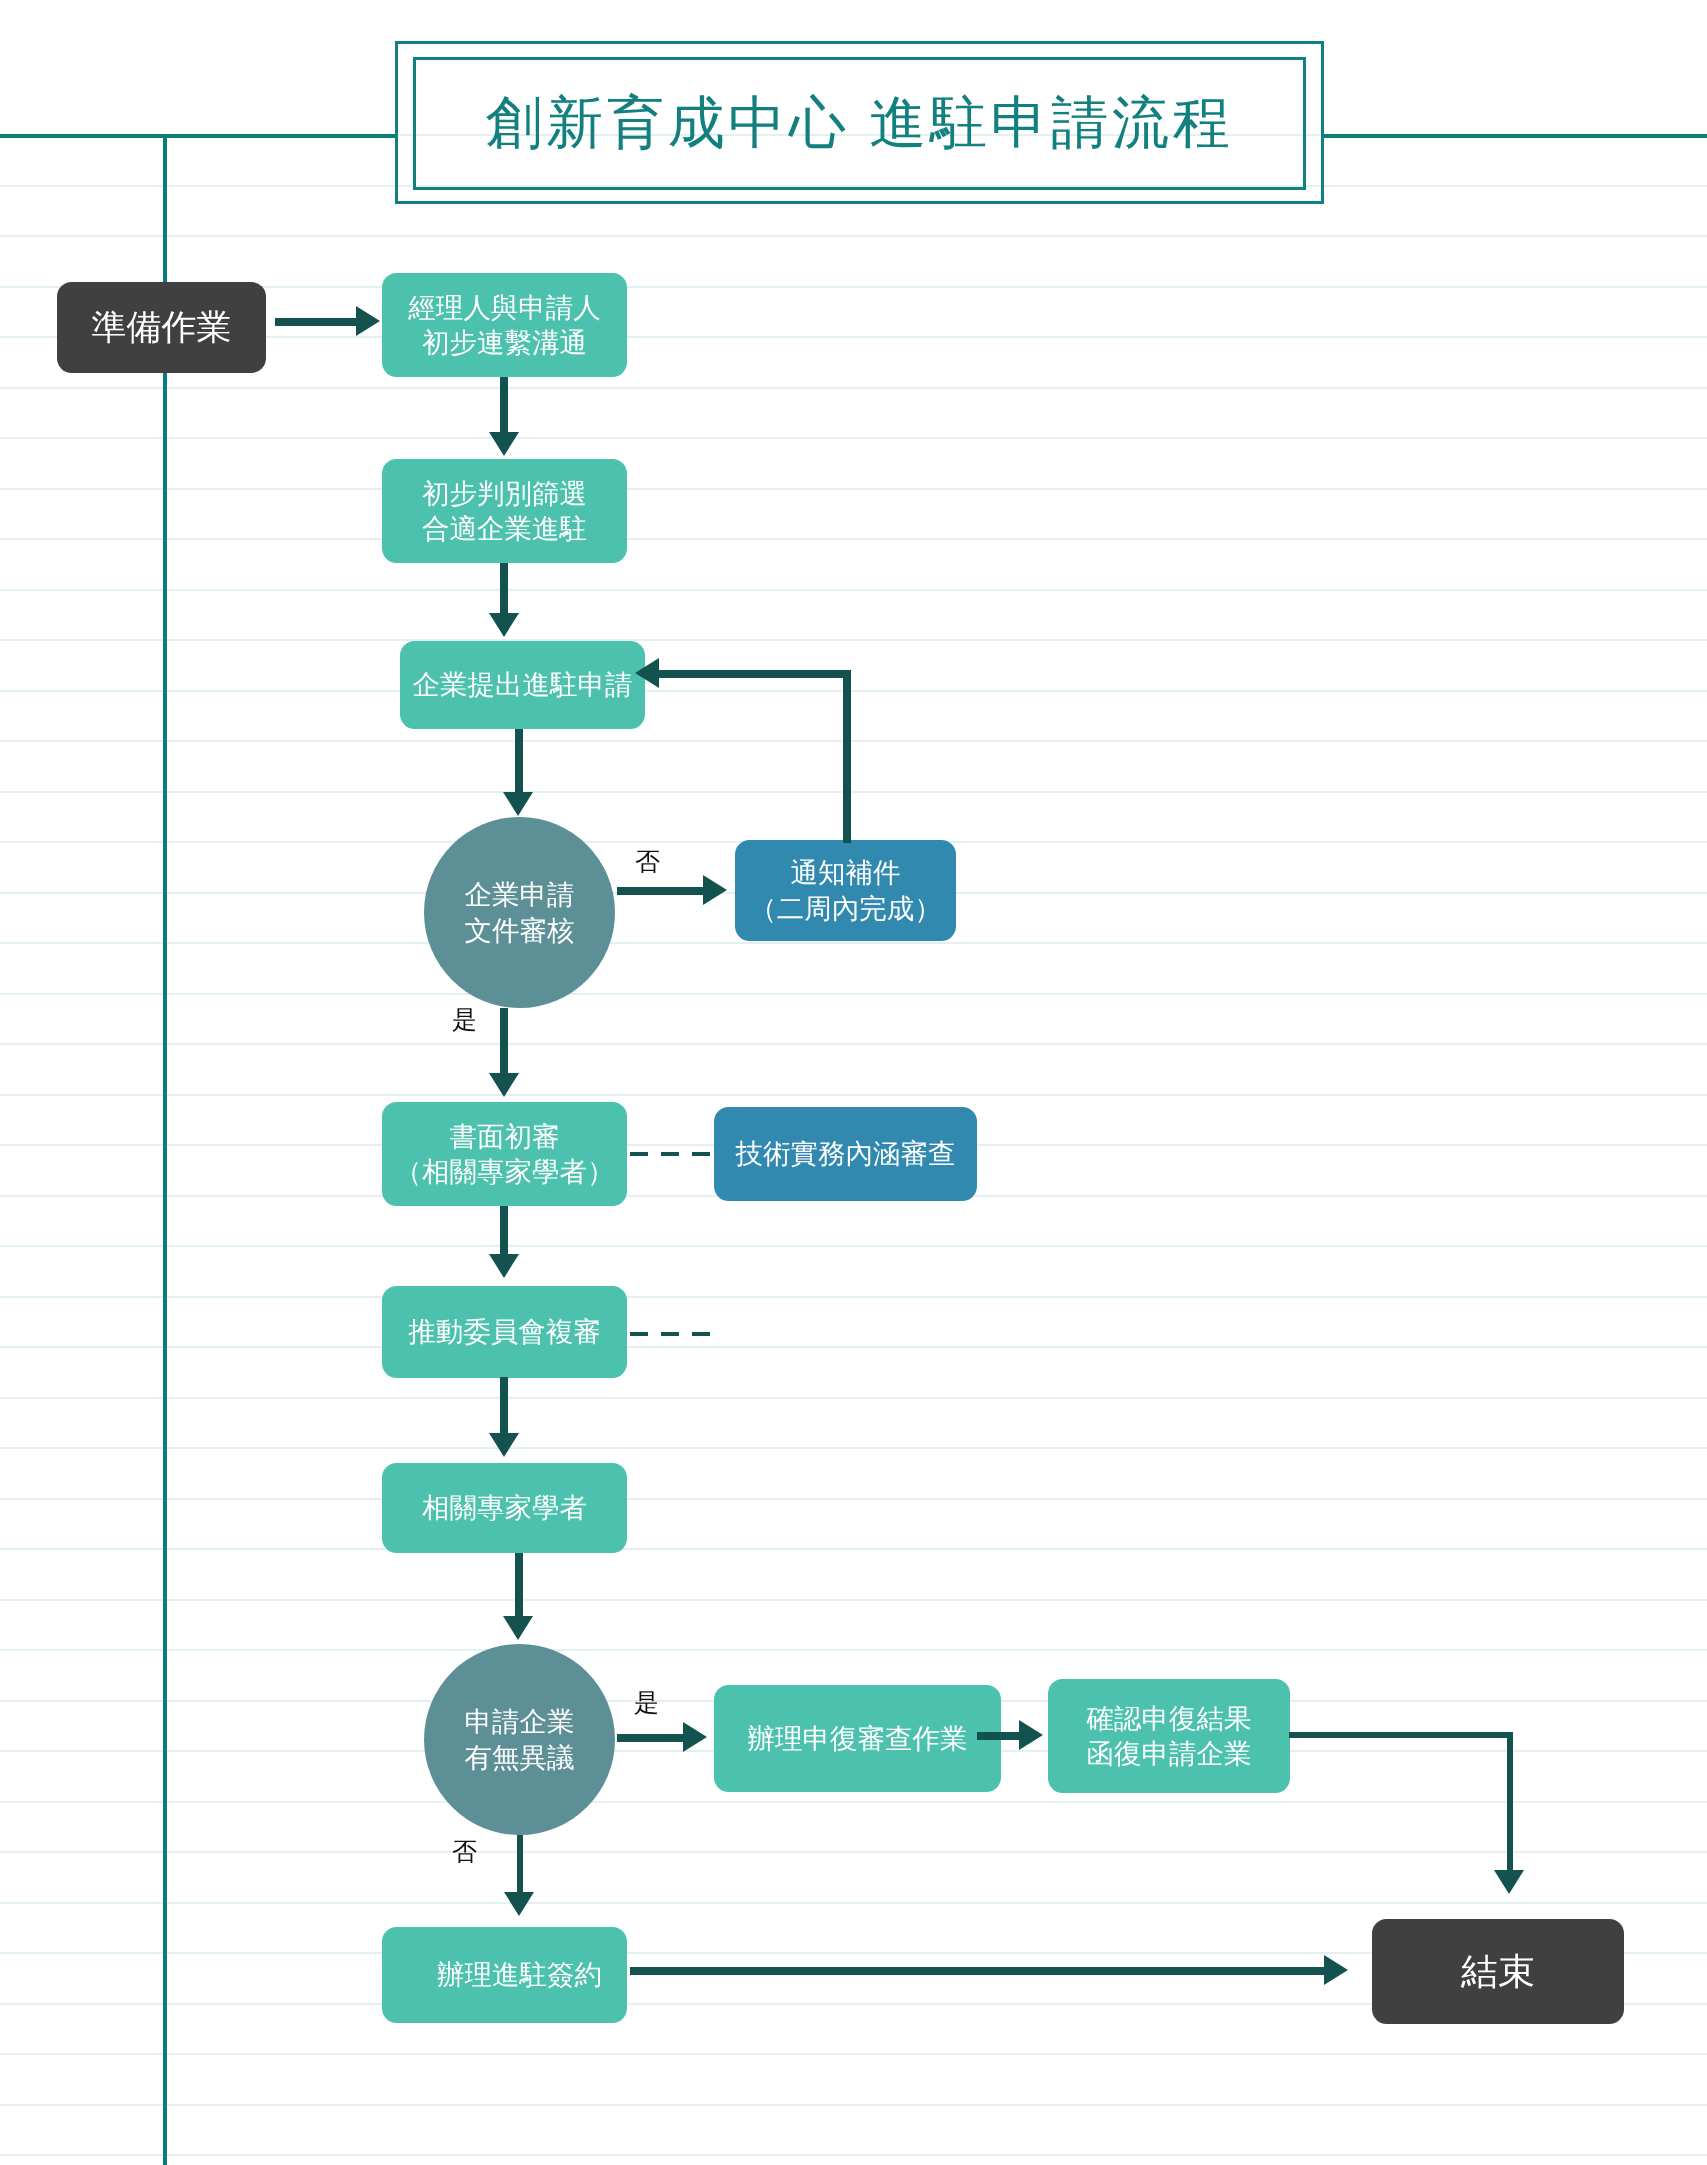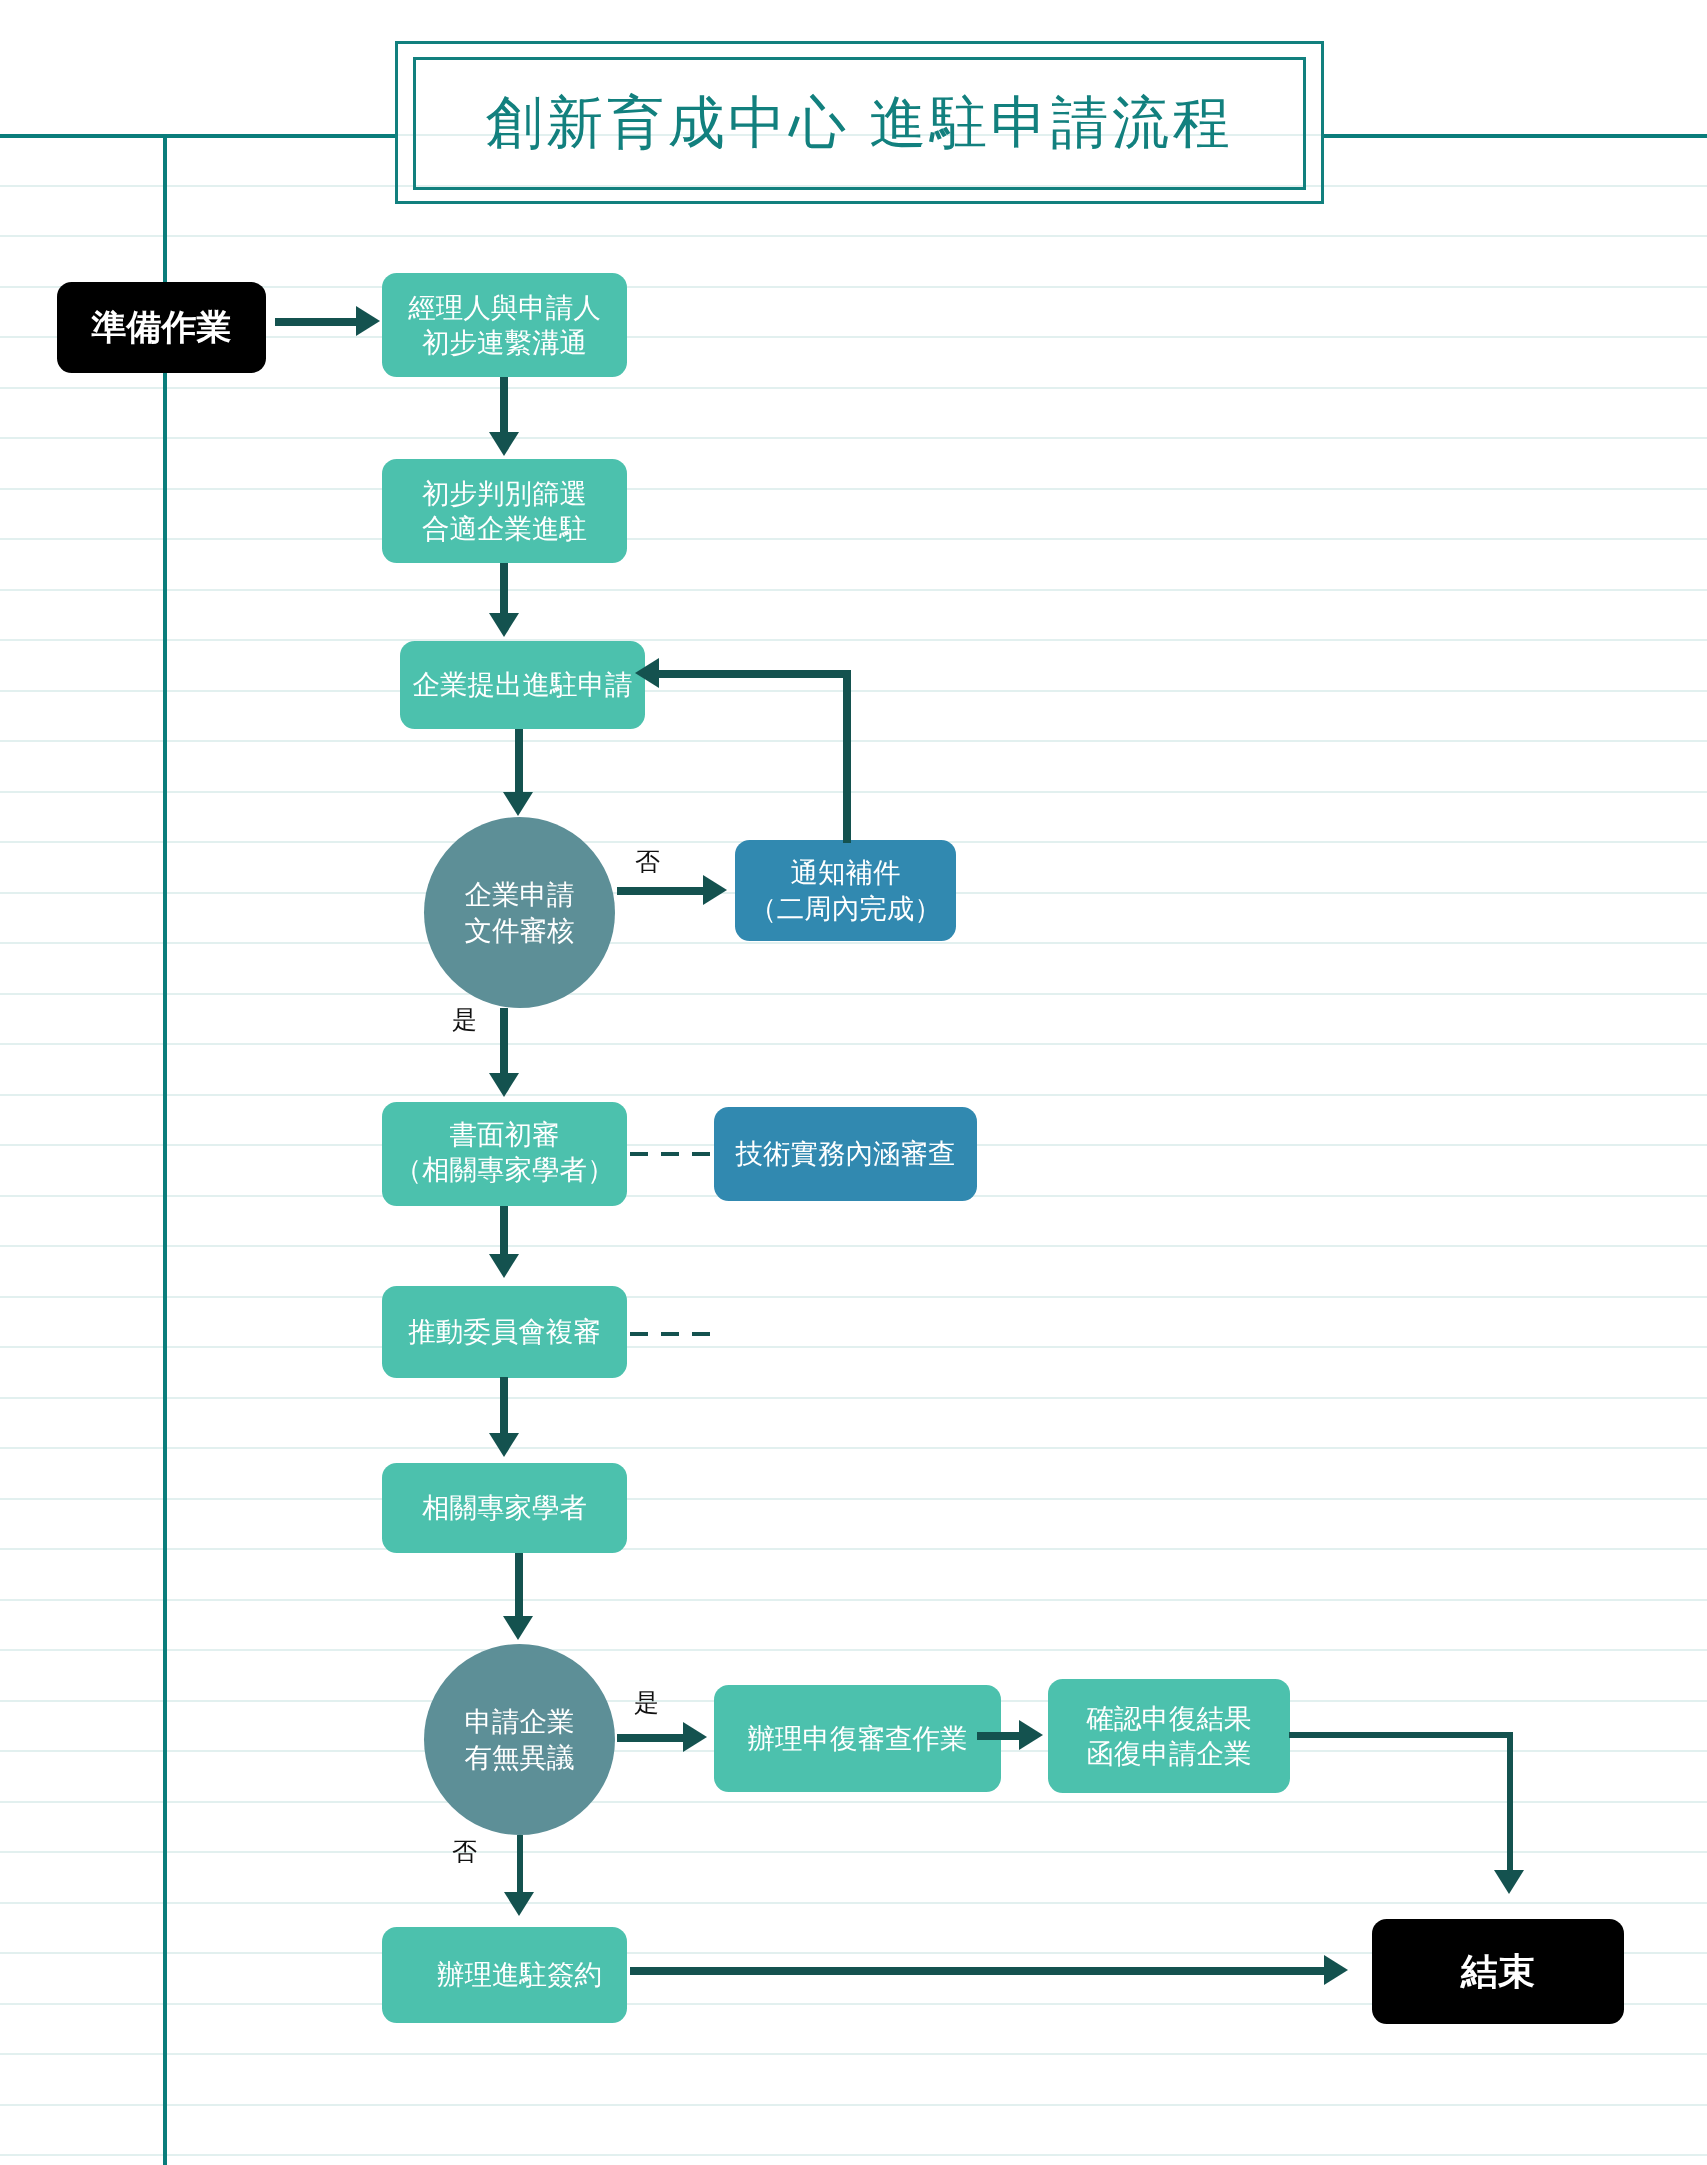--- a/index.html
+++ b/index.html
@@ -63,21 +63,21 @@
     box-sizing:border-box;
     display:flex;
     align-items:center;
     justify-content:center;
     text-align:center;
     color:#ffffff;
     line-height:1.28;
     white-space:pre-line;
   }
   .rounded{border-radius:14.7px;}
-  .n-dark{background:#000000;font-weight:bold;}
+  .n-dark{background:#404040;}
   .n-green{background:#4cc1ad;}
   .n-blue{background:#3189b0;}
   .n-circle{
     background:#5d8f97;
     border-radius:50%;
   }
 
   
   .conn{position:absolute;background:#14524f;}
   .arrow-down{
@@ -179,21 +179,21 @@
 合適企業進駐</div>
 
   <div class="node rounded n-green" style="left:400px;top:641px;width:245px;height:88px;font-size:27.5px;">企業提出進駐申請</div>
 
   <div class="node n-circle" style="left:424px;top:817px;width:191px;height:191px;font-size:27.5px;">企業申請
 文件審核</div>
 
   <div class="node rounded n-blue" style="left:735px;top:840px;width:221px;height:101px;font-size:27.5px;">通知補件
 （二周內完成）</div>
 
-  <div class="node rounded n-green" style="left:382px;top:1102px;width:245px;height:104px;font-size:27.5px;font-family:Liberation Mono, monospace;">書面初審
+  <div class="node rounded n-green" style="left:382px;top:1102px;width:245px;height:104px;font-size:27.5px;">書面初審
 （相關專家學者）</div>
 
   <div class="node rounded n-blue" style="left:714px;top:1107px;width:263px;height:94px;font-size:27.5px;">技術實務內涵審查</div>
 
   <div class="node rounded n-green" style="left:382px;top:1286px;width:245px;height:92px;font-size:27.5px;">推動委員會複審</div>
 
 
   <div class="node rounded n-green" style="left:382px;top:1463px;width:245px;height:90px;font-size:27.5px;">相關專家學者</div>
 
   <div class="node n-circle" style="left:424px;top:1644px;width:191px;height:191px;font-size:27.5px;">申請企業

